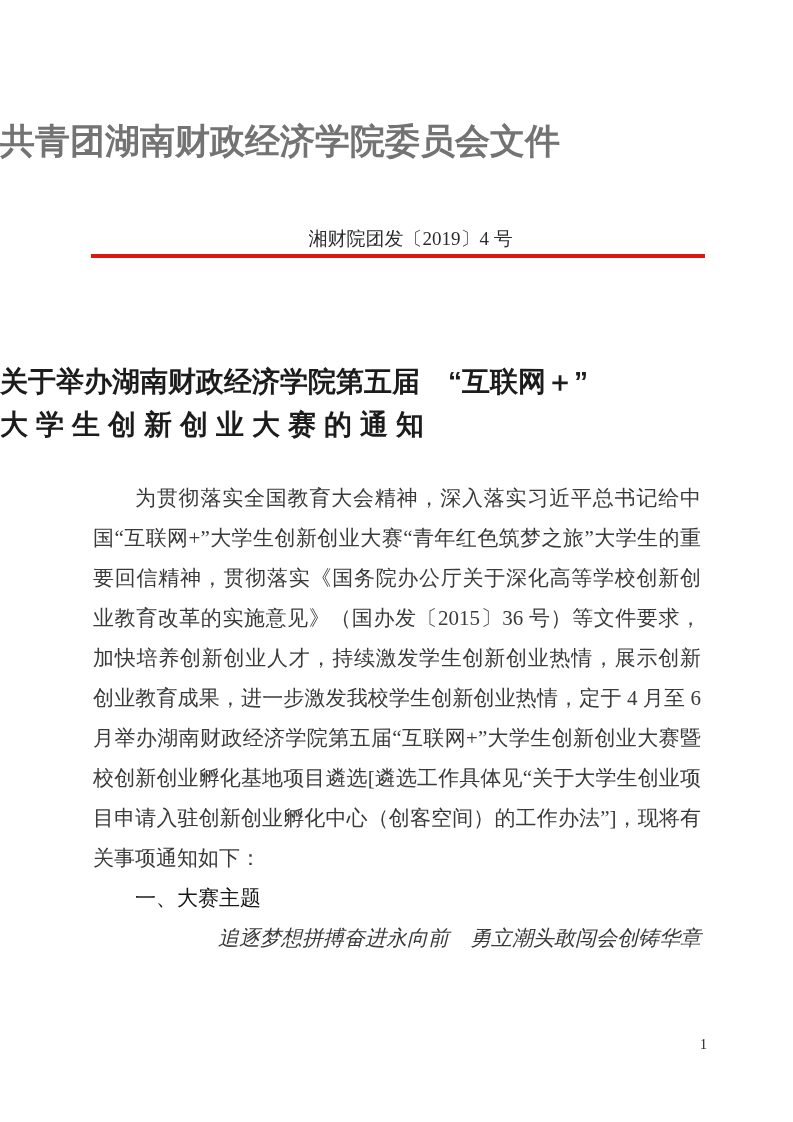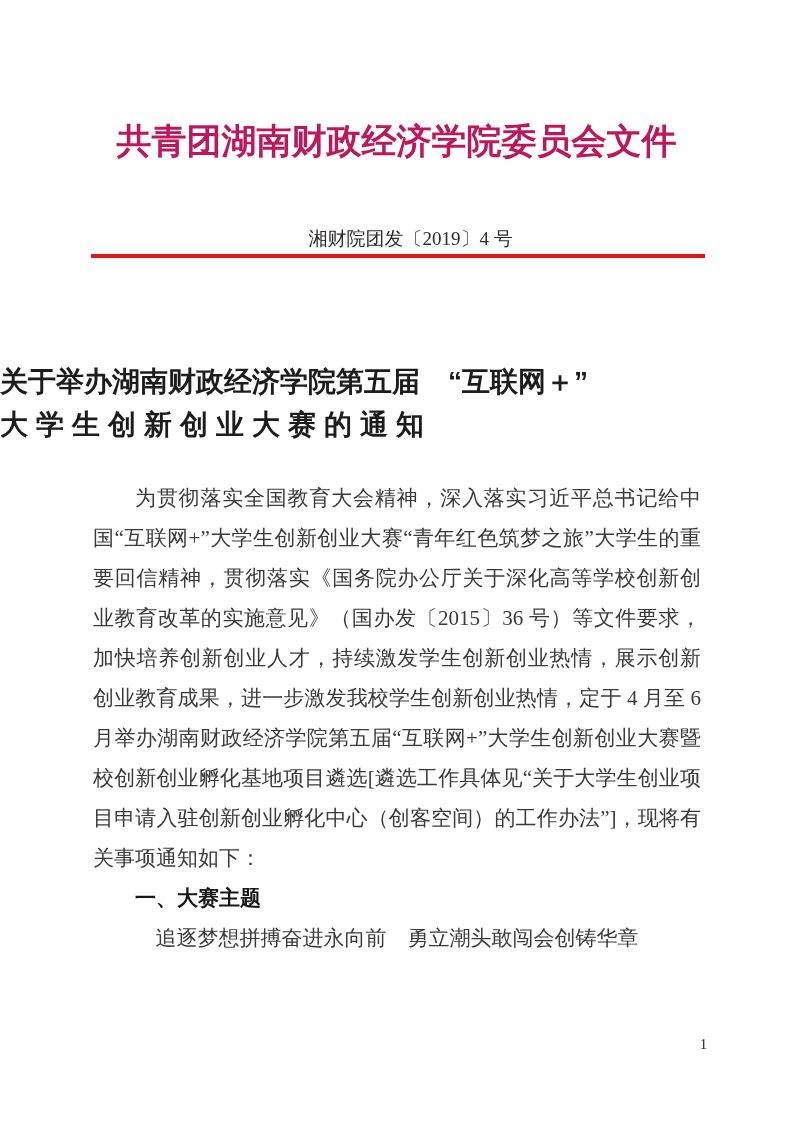--- a/index.html
+++ b/index.html
@@ -15,26 +15,25 @@
     position: relative;
     width: 793px;
     height: 1122px;
     background: #ffffff;
   }
   .red-header-title {
     position: absolute;
     top: 118px;
     left: 0;
     width: 100%;
-    text-align: center;
     font-family: "Liberation Serif", serif;
     font-weight: 700;
     font-size: 35px;
     letter-spacing: 0px;
-    color: #be185d;
+    color: #737373;
     white-space: nowrap;
   }
   .doc-number {
     position: absolute;
     top: 226px;
     left: 14px;
     width: 100%;
     text-align: center;
     font-family: "Liberation Serif", serif;
     font-size: 19px;
@@ -84,25 +83,26 @@
   .salutation {
     text-align: left;
   }
   .body-paragraph {
     text-indent: 2em;
     text-align: justify;
   }
   .section-heading {
     margin-left: 2em;
     font-family: "Liberation Sans", sans-serif;
-    font-weight: 700;
+    font-weight: 400;
     color: #161616;
   }
   .theme-line {
-    text-align: center;
+    text-align: right;
+    font-style: italic;
   }
   .page-number {
     position: absolute;
     top: 1037px;
     left: 700px;
     font-family: "Liberation Serif", serif;
     font-size: 14px;
     color: #222222;
   }
 </style>

